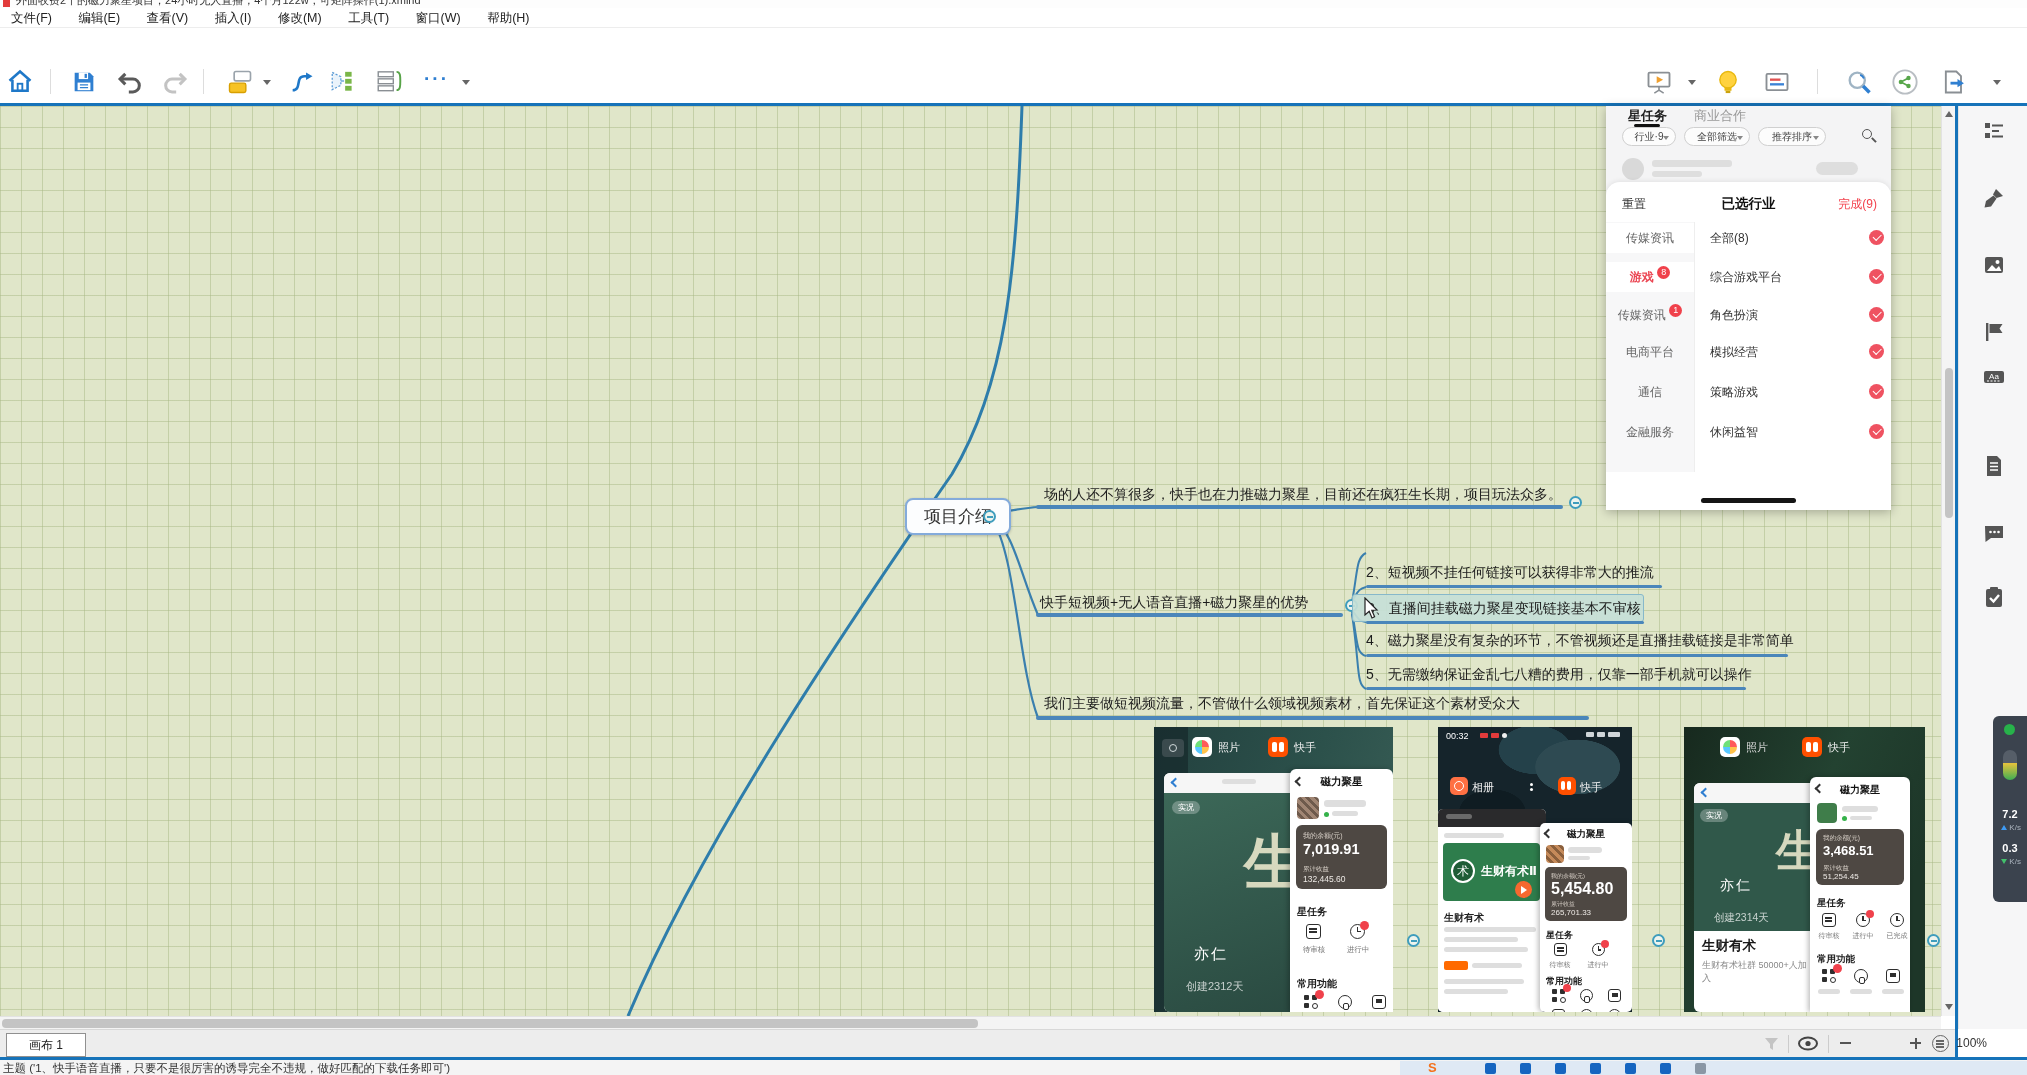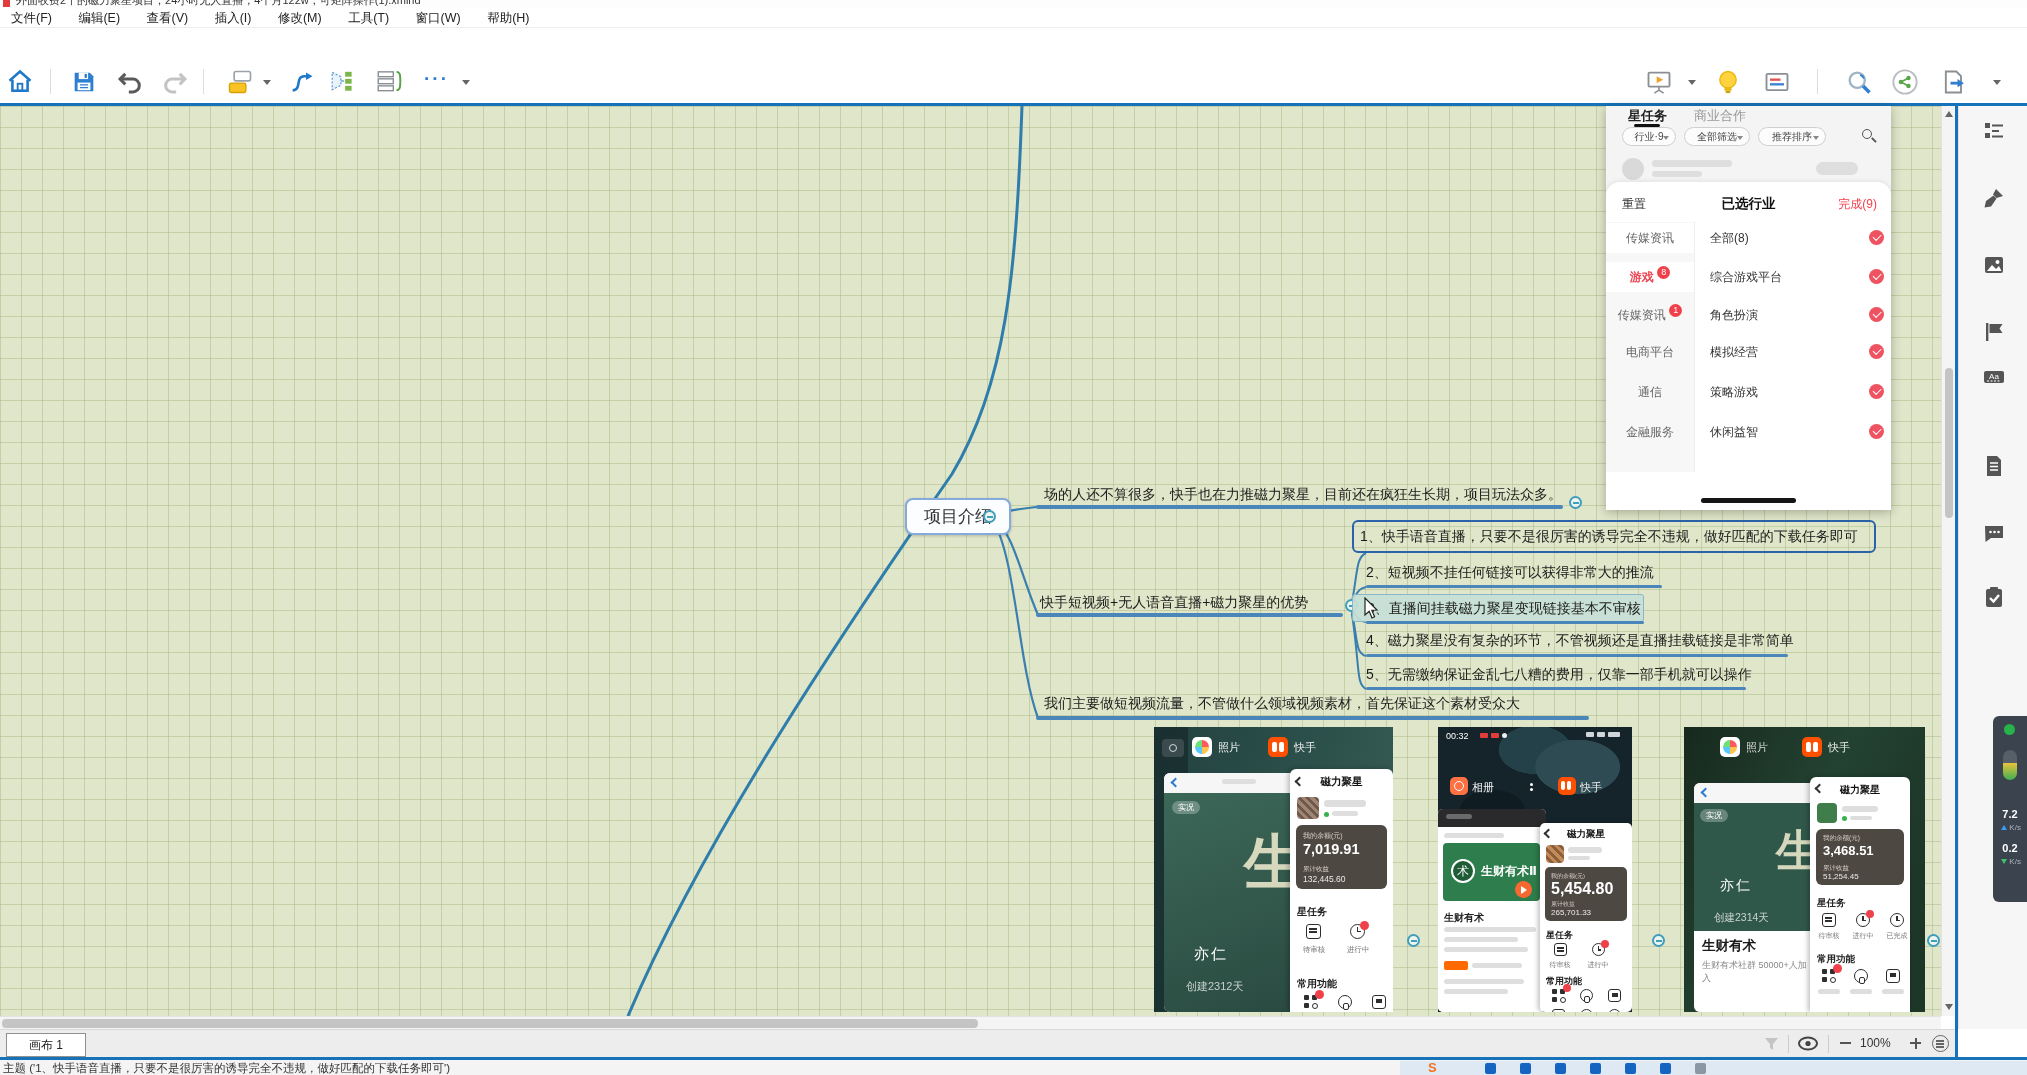--- a/index.html
+++ b/index.html
@@ -221,21 +221,20 @@
   <div class="ccirc" style="left:983px;top:510px"></div>
 
   <div class="mtext" style="left:1044px;top:486px">场的人还不算很多，快手也在力推磁力聚星，目前还在疯狂生长期，项目玩法众多。</div>
   <div class="uline" style="left:1036px;top:505px;width:527px"></div>
   <div class="ccirc" style="left:1569px;top:496px"></div>
 
   <div class="mtext" style="left:1040px;top:594px">快手短视频+无人语音直播+磁力聚星的优势</div>
   <div class="uline" style="left:1036px;top:613px;width:307px"></div>
   <div class="ccirc" style="left:1345px;top:599px"></div>
 
-  <div id="selbox">1、快手语音直播，只要不是很厉害的诱导完全不违规，做好匹配的下载任务即可</div>
   <div class="mtext" style="left:1366px;top:564px">2、短视频不挂任何链接可以获得非常大的推流</div>
   <div class="uline" style="left:1366px;top:585px;width:296px;height:3px"></div>
   <div id="hoverbox">3、直播间挂载磁力聚星变现链接基本不审核</div>
   <div class="uline" style="left:1366px;top:621px;width:278px;height:3px"></div>
   <div class="mtext" style="left:1366px;top:632px">4、磁力聚星没有复杂的环节，不管视频还是直播挂载链接是非常简单</div>
   <div class="uline" style="left:1366px;top:654px;width:422px;height:3px"></div>
   <div class="mtext" style="left:1366px;top:666px">5、无需缴纳保证金乱七八糟的费用，仅靠一部手机就可以操作</div>
   <div class="uline" style="left:1366px;top:687px;width:380px;height:3px"></div>
 
   <div class="mtext" style="left:1044px;top:695px">我们主要做短视频流量，不管做什么领域视频素材，首先保证这个素材受众大</div>
@@ -488,21 +487,21 @@
     <svg class="abs" style="left:1764px;top:7px" width="15" height="14">
         <path d="M1,1 H14 L9,7 V13 L6,11 V7 Z" fill="#c4c4c4"></path>
       </svg>
     <div class="abs" style="left:1788px;top:5px;width:1px;height:18px;background:#ccc"></div>
     <svg class="abs" style="left:1798px;top:6px" width="20" height="15">
         <ellipse cx="10" cy="7.5" rx="9" ry="6" fill="none" stroke="#444" stroke-width="2"></ellipse>
         <circle cx="10" cy="7.5" r="2.6" fill="#444"></circle>
       </svg>
     <div class="abs" style="left:1828px;top:5px;width:1px;height:18px;background:#ccc"></div>
     <div class="abs" style="left:1840px;top:12px;width:11px;height:2px;background:#555"></div>
-    <div class="abs" style="left:1860px;top:6px;width:44px;text-align:left;font-size:12px;color:#333">100%</div>
+    <div class="abs" style="left:1943px;top:6px;width:44px;text-align:right;font-size:12px;color:#333">100%</div>
     <div class="abs" style="left:1910px;top:12px;width:11px;height:2px;background:#555"></div>
     <div class="abs" style="left:1914.5px;top:7.5px;width:2px;height:11px;background:#555"></div>
     <div class="abs" style="left:1932px;top:5px;width:17px;height:17px;border:1.5px solid #666;border-radius:50%">
         <div style="position:absolute;left:3px;top:4px;width:8px;height:1.5px;background:#666;box-shadow:0 3px 0 #666,0 6px 0 #666"></div>
       </div>
   </div>
 
   <div class="abs" id="sidebar"></div>
   <span class="sic" style="top:119px"><svg viewBox="0 0 24 24" width="24" height="24">
         <rect x="3" y="4" width="5" height="5" fill="#555"></rect>
@@ -544,21 +543,21 @@
       </svg></span>
 
   <div class="abs" id="netw">
     <div class="abs" style="left:11px;top:8px;width:11px;height:11px;background:#27b24a;border-radius:50%"></div>
     <div class="abs" style="left:10px;top:34px;width:14px;height:30px;border-radius:7px;overflow:hidden">
       <div style="position:absolute;left:0;top:0;width:14px;height:13px;background:#565e68"></div>
       <div style="position:absolute;left:0;top:13px;width:14px;height:17px;background:linear-gradient(#e8c33c,#3fae53)"></div>
     </div>
     <div class="abs" style="left:0;top:92px;width:34px;text-align:center;font-size:11px;font-weight:bold">7.2</div>
     <div class="abs" style="left:2px;top:107px;width:32px;text-align:center;font-size:8px;color:#aab3bd"><span class="ar-u"></span> <span>K/s</span></div>
-    <div class="abs" style="left:0;top:126px;width:34px;text-align:center;font-size:11px;font-weight:bold">0.2</div>
+    <div class="abs" style="left:0;top:126px;width:34px;text-align:center;font-size:11px;font-weight:bold">0.3</div>
     <div class="abs" style="left:2px;top:141px;width:32px;text-align:center;font-size:8px;color:#aab3bd"><span class="ar-d"></span> <span>K/s</span></div>
   </div>
 
   <div class="abs" style="left:0;top:1057px;width:2027px;height:3px;background:#1673b9"></div>
   <div class="abs" id="statusbar">
     <div class="stxt">主题 ('1、快手语音直播，只要不是很厉害的诱导完全不违规，做好匹配的下载任务即可')</div>
   </div>
   <div class="abs" id="taskbar">
     <div class="abs" style="left:28px;top:-1px;font-size:13px;font-weight:bold;color:#f4711c">S</div>
     <div class="tray" style="left:85px"></div>

